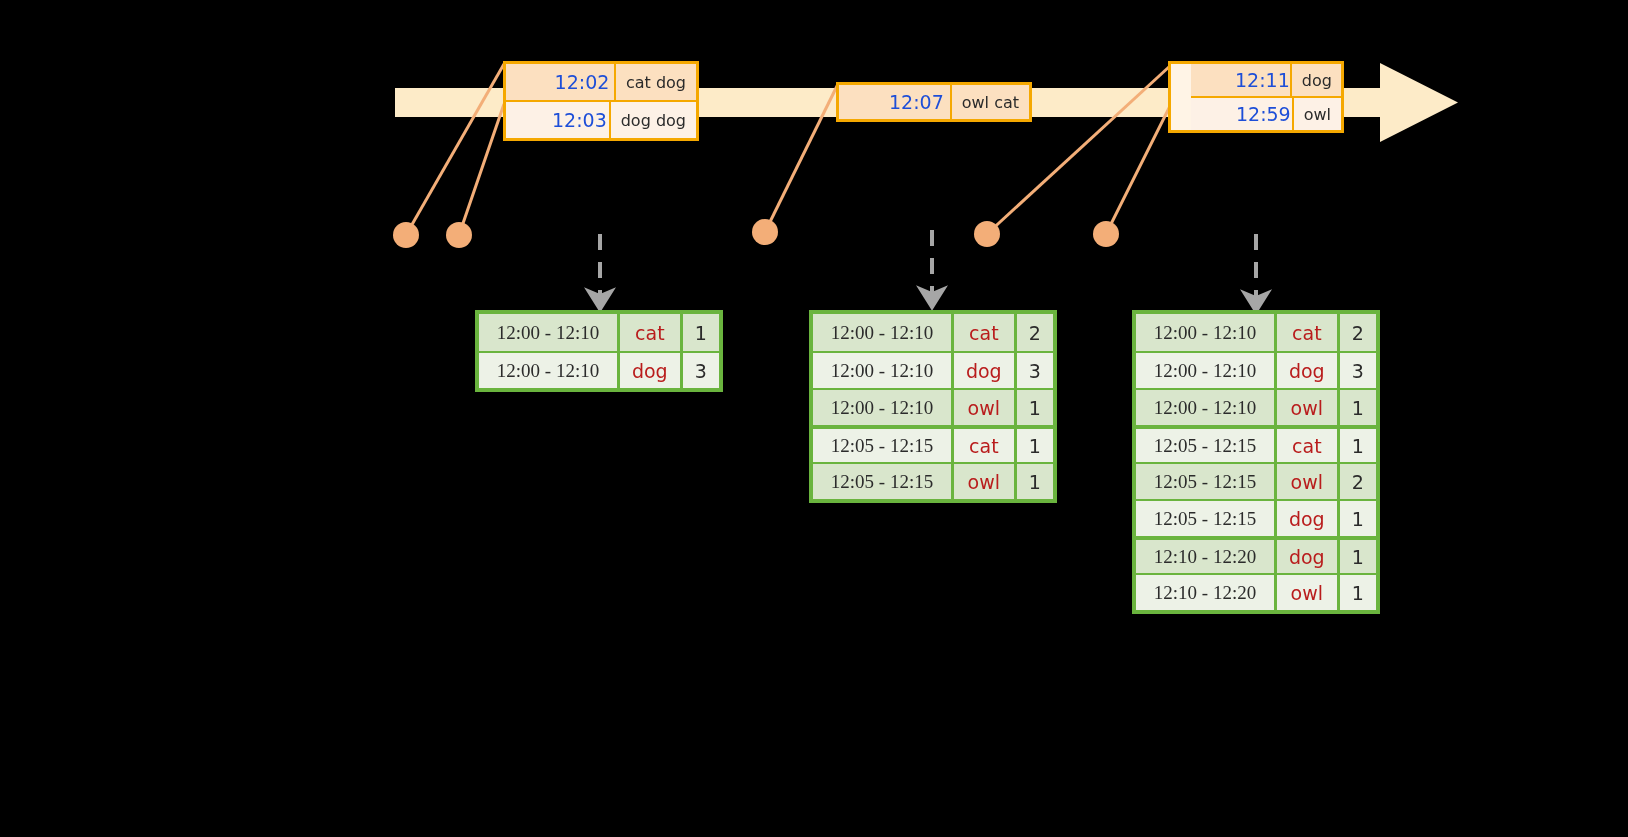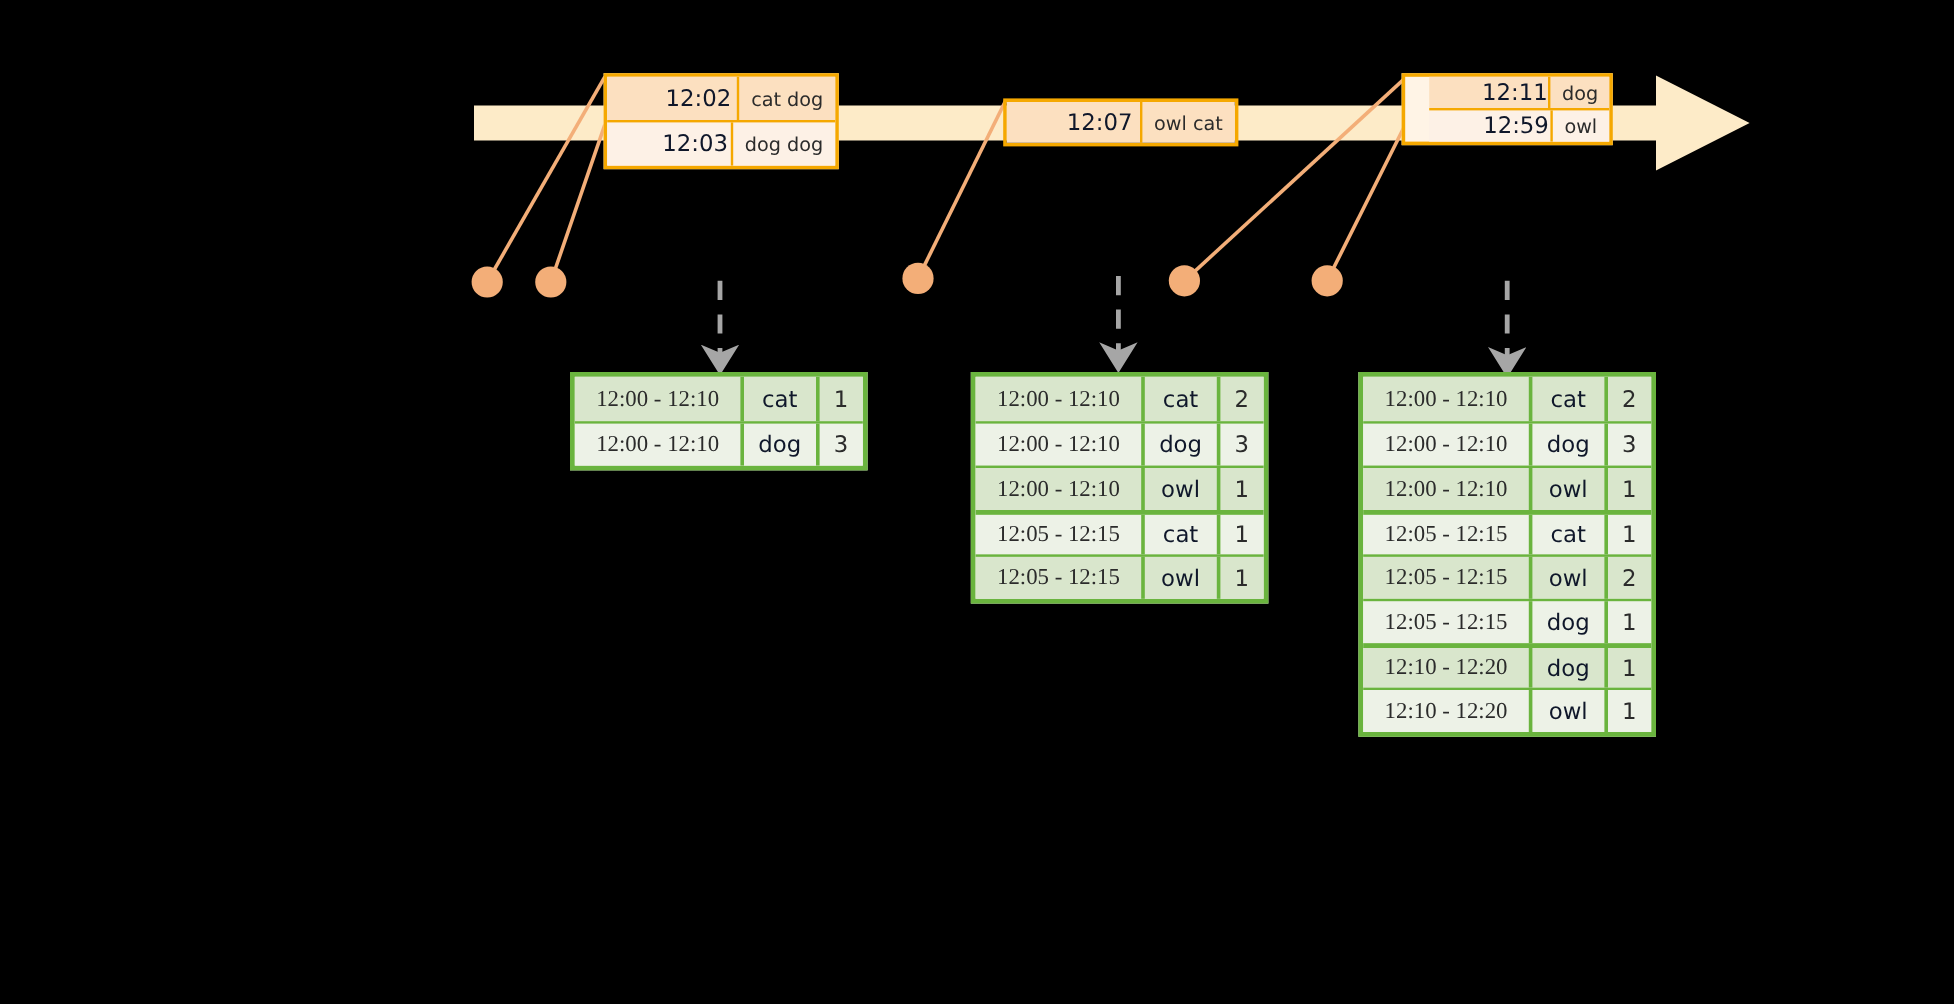--- a/index.html
+++ b/index.html
@@ -11,37 +11,37 @@
   #timeline-svg{position:absolute;left:0;top:0;width:1628px;height:837px;pointer-events:none;}
 
   
   .evt-box{position:absolute;border:3px solid #F5A800;box-sizing:border-box;
            display:flex;flex-direction:column;background:#FFF4E6;}
   .evt-row{display:flex;flex:1;min-height:0;}
   .evt-row + .evt-row{border-top:2px solid #F5A800;}
   .evt-row.shade{background:#FCE0C0;}
   .evt-row.light{background:#FDF1E6;}
   .evt-time{width:84px;display:flex;align-items:center;justify-content:center;
-            border-right:2px solid #F5A800;font-size:19px;color:#0f172a;margin-left:44px;}
+            border-right:2px solid #F5A800;font-size:19px;color:#1d4ed8;margin-left:44px;}
   .evt-val{flex:1;display:flex;align-items:center;justify-content:center;
            font-size:16px;color:#2b2b2b;padding:0 10px;white-space:nowrap;}
 
   
   .win-table{position:absolute;border:4px solid #6AB43E;box-sizing:border-box;
              background:#EDF2E7;}
   .win-row{display:flex;height:37px;box-sizing:border-box;}
   .win-row.shade{background:#D9E6CC;}
   .win-row.light{background:#EDF2E7;}
   .win-row.grpsep{border-top:4px solid #6AB43E;}
   .win-row.norm{border-top:2px solid #6AB43E;}
   .win-row:first-child{border-top:none;}
   .win-range{display:flex;align-items:center;justify-content:center;
              border-right:3px solid #6AB43E;font-size:19px;color:#2b2b2b;font-family:Liberation Serif, serif;}
   .win-key{display:flex;align-items:center;justify-content:center;
-           border-right:3px solid #6AB43E;font-size:19px;color:#0f172a;}
+           border-right:3px solid #6AB43E;font-size:19px;color:#b91c1c;}
   .win-cnt{display:flex;align-items:center;justify-content:center;
            font-size:19px;color:#2b2b2b;}
 
   
   .t1 .win-range{width:144px;} .t1 .win-key{width:62px;} .t1 .win-cnt{width:38px;}
   .t2 .win-range{width:144px;} .t2 .win-key{width:62px;} .t2 .win-cnt{width:38px;}
   .t3 .win-range{width:144px;} .t3 .win-key{width:62px;} .t3 .win-cnt{width:38px;}
 </style>
 </head>
 <body>
@@ -91,21 +91,21 @@
     </div>
   </div>
 
   <div class="evt-box" style="left:836px;top:82px;width:196px;height:40px;">
     <div class="evt-row shade">
       <div class="evt-time">12:07</div>
       <div class="evt-val">owl cat</div>
     </div>
   </div>
 
-  <div class="evt-box" style="left:1168px;top:61px;width:176px;height:60px;padding-left:20px;">
+  <div class="evt-box" style="left:1168px;top:61px;width:176px;height:72px;padding-left:20px;">
     <div class="evt-row shade">
       <div class="evt-time">12:11</div>
       <div class="evt-val">dog</div>
     </div>
     <div class="evt-row light">
       <div class="evt-time">12:59</div>
       <div class="evt-val">owl</div>
     </div>
   </div>
 

